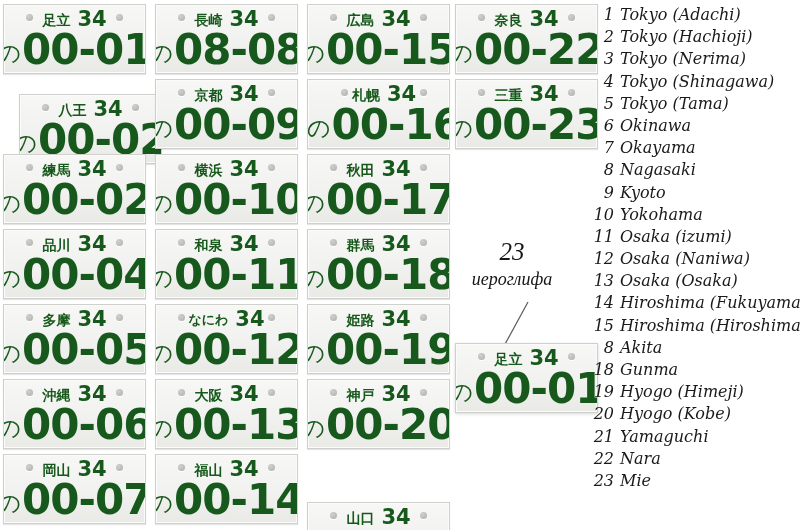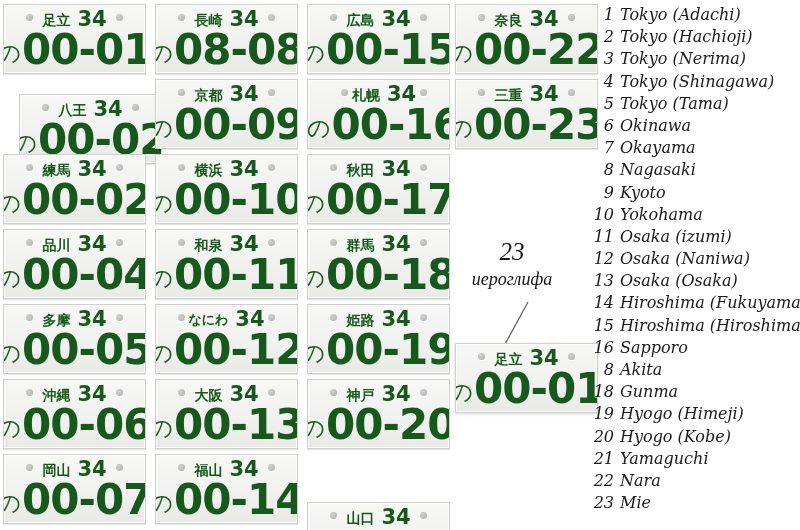--- a/index.html
+++ b/index.html
@@ -535,24 +535,20 @@
     </div>
     <div class="legend-row">
       <span class="legend-num">14</span>
       <span class="legend-name">Hiroshima (Fukuyama)</span>
     </div>
     <div class="legend-row">
       <span class="legend-num">15</span>
       <span class="legend-name">Hiroshima (Hiroshima)</span>
     </div>
     <div class="legend-row">
-      <span class="legend-num">16</span>
-      <span class="legend-name">Sapporo</span>
-    </div>
-    <div class="legend-row">
       <span class="legend-num">8</span>
       <span class="legend-name">Akita</span>
     </div>
     <div class="legend-row">
       <span class="legend-num">18</span>
       <span class="legend-name">Gunma</span>
     </div>
     <div class="legend-row">
       <span class="legend-num">19</span>
       <span class="legend-name">Hyogo (Himeji)</span>

